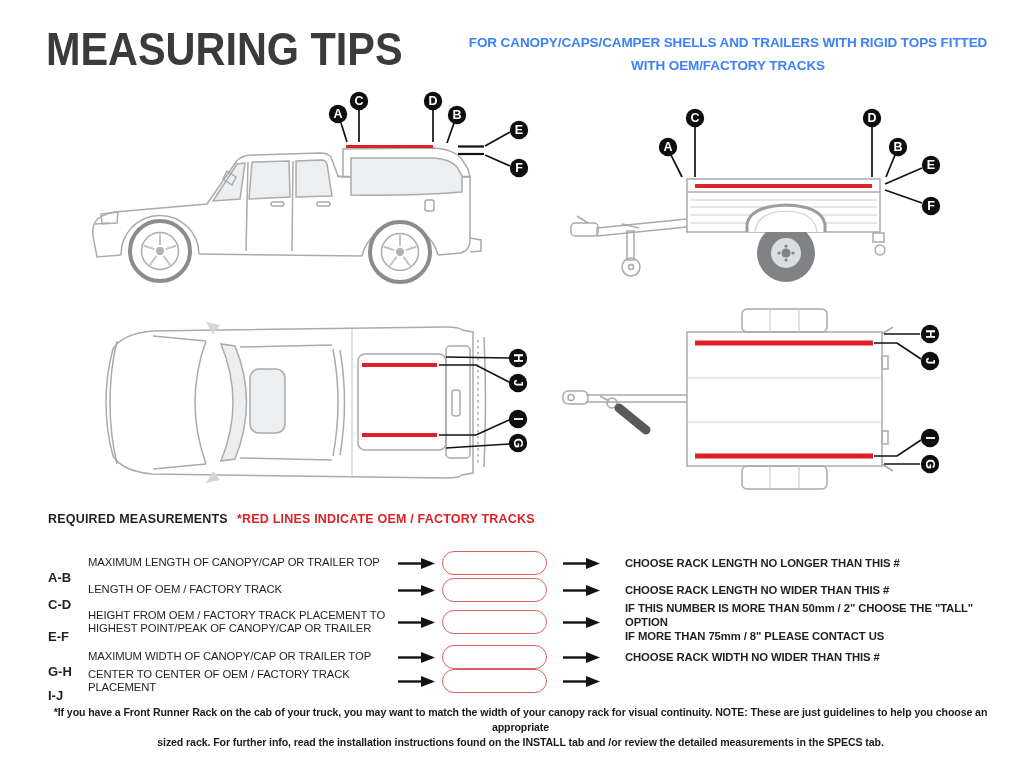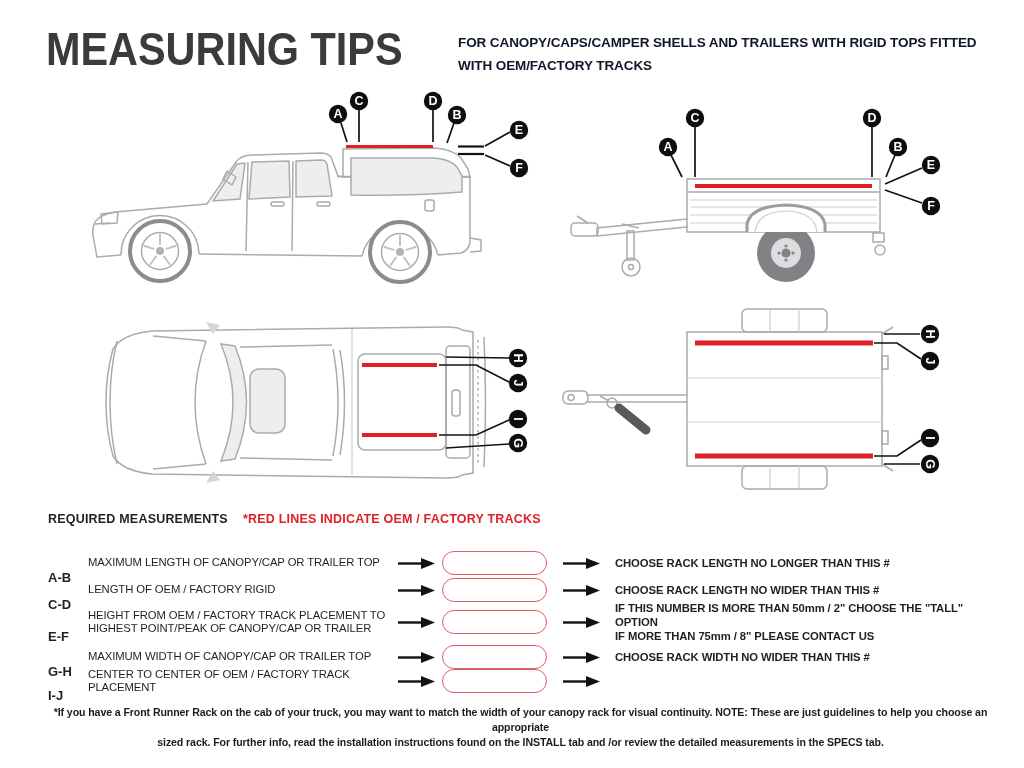--- a/index.html
+++ b/index.html
@@ -6,31 +6,31 @@
   body{
     width:1024px;height:768px;position:relative;background:#ffffff;
     font-family:"Liberation Sans", sans-serif;color:#231f20;overflow:hidden;
   }
   .abs{position:absolute;}
   .title{
     left:46px;top:22px;font-size:46px;font-weight:bold;color:#3b3a3c;
     letter-spacing:0px;transform:scaleX(.9);transform-origin:0 0;white-space:nowrap;
   }
   .subtitle{
-    left:458px;top:31px;font-size:13.5px;font-weight:bold;color:#0f172a;
-    line-height:23px;white-space:pre-line;letter-spacing:-.1px;width:540px;
+    left:458px;top:31px;font-size:13.5px;font-weight:bold;color:#3b82f6;
+    line-height:23px;white-space:pre-line;letter-spacing:-.1px;width:540px;text-align:center;
   }
-  .mhead{left:48px;top:512px;display:flex;gap:15px;font-size:12.5px;font-weight:bold;letter-spacing:.2px;}
+  .mhead{left:48px;top:512px;display:flex;gap:9px;font-size:12.5px;font-weight:bold;letter-spacing:.2px;}
   .mhead .note{color:#dd2127;}
   .mrow{position:absolute;left:48px;width:960px;height:26px;display:flex;align-items:center;}
   .mcode{flex:none;width:40px;font-size:13px;font-weight:bold;margin-top:28px;}
   .mdesc{flex:none;width:310px;font-size:11.3px;font-weight:normal;line-height:13.5px;white-space:pre-line;letter-spacing:-.1px;}
   .arrow-icon{flex:none;width:37px;height:13px;}
   .pill{flex:none;width:103px;height:22px;border:1.7px solid #e05d60;border-radius:13px;margin:0 16px 0 7px;background:#fff;}
-  .mresult{margin-left:15px;font-size:11.3px;font-weight:bold;line-height:14px;white-space:pre-line;letter-spacing:-.1px;}
+  .mresult{margin-left:25px;font-size:11.3px;font-weight:bold;line-height:14px;white-space:pre-line;letter-spacing:-.1px;}
   .footer{
     left:38px;top:705px;width:965px;font-size:10.6px;line-height:15px;
     white-space:pre-line;color:#1c1c1c;letter-spacing:-.1px;font-weight:bold;text-align:center;
   }
   
   .art path,.art rect,.art line,.art circle{stroke:#a9abad;stroke-width:1.5;fill:none;}
   .art .lt{stroke:#cdced0;stroke-width:1.2;}
   .glass{fill:#eceeef !important;stroke:#a9abad;}
   .fillgray{fill:#d4d5d7 !important;stroke:none !important;}
   .track{stroke:#dd2127;fill:none;}
@@ -316,21 +316,21 @@
   <div class="pill"></div>
   <svg class="arrow-icon" viewBox="0 0 37 13">
       <line x1="0" y1="6.5" x2="25" y2="6.5" stroke="#121212" stroke-width="2.4"></line>
       <path d="M23 1 L37 6.5 L23 12 Z" fill="#121212"></path>
     </svg>
   <div class="mresult">CHOOSE RACK LENGTH NO LONGER THAN THIS #</div>
 </div>
 
 <div class="mrow" style="top:577px">
   <div class="mcode">C-D</div>
-  <div class="mdesc">LENGTH OF OEM / FACTORY RIGID</div>
+  <div class="mdesc">LENGTH OF OEM / FACTORY TRACK</div>
   <svg class="arrow-icon" viewBox="0 0 37 13">
       <line x1="0" y1="6.5" x2="25" y2="6.5" stroke="#121212" stroke-width="2.4"></line>
       <path d="M23 1 L37 6.5 L23 12 Z" fill="#121212"></path>
     </svg>
   <div class="pill"></div>
   <svg class="arrow-icon" viewBox="0 0 37 13">
       <line x1="0" y1="6.5" x2="25" y2="6.5" stroke="#121212" stroke-width="2.4"></line>
       <path d="M23 1 L37 6.5 L23 12 Z" fill="#121212"></path>
     </svg>
   <div class="mresult">CHOOSE RACK LENGTH NO WIDER THAN THIS #</div>

